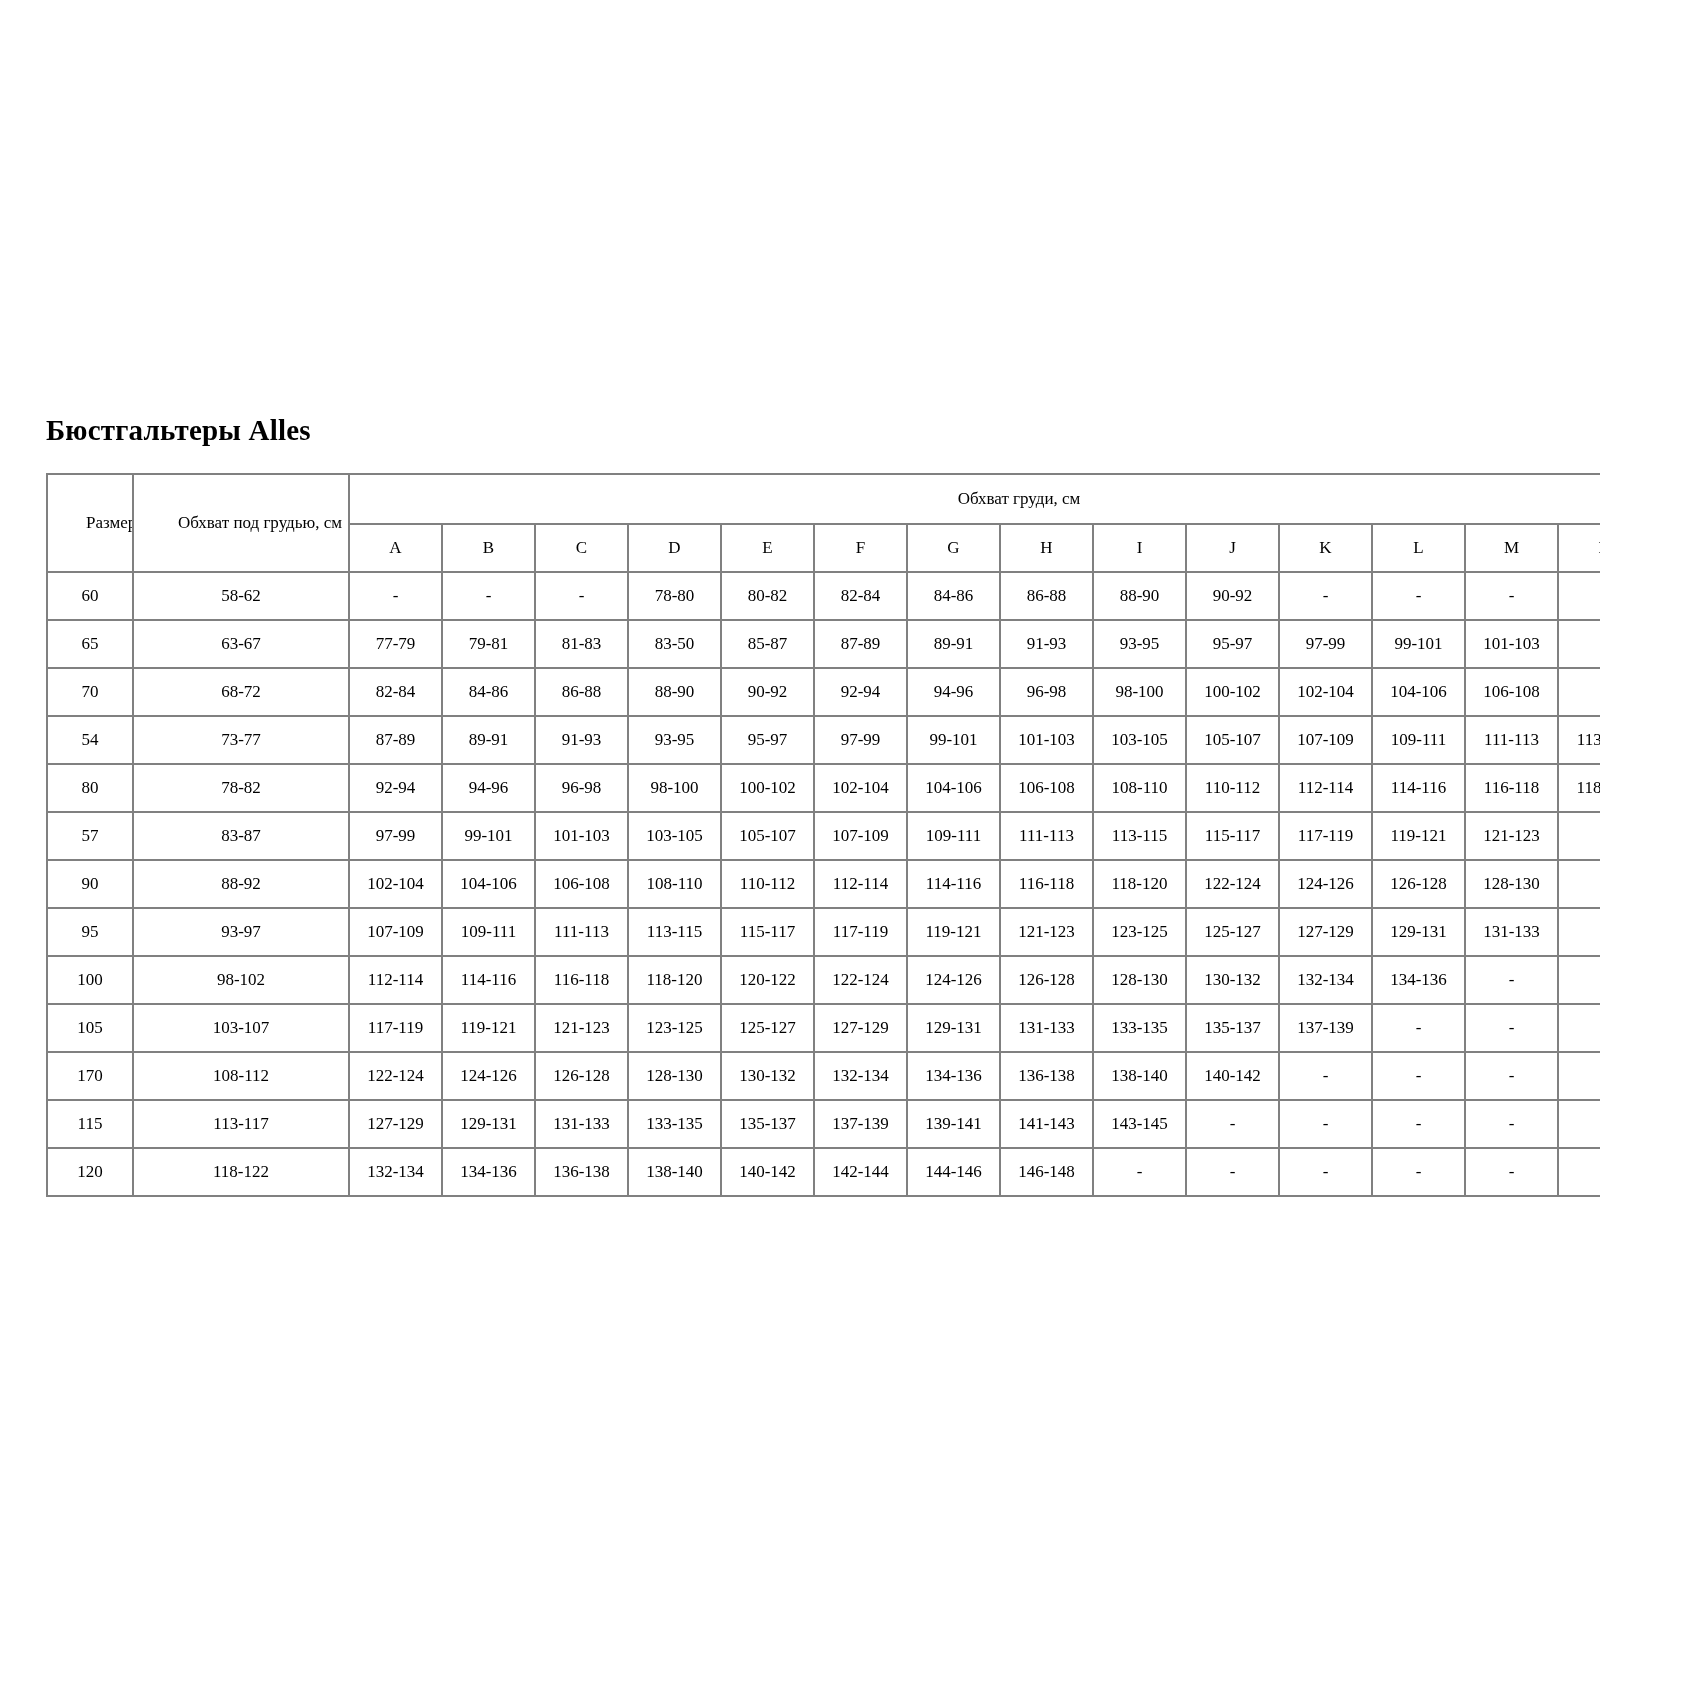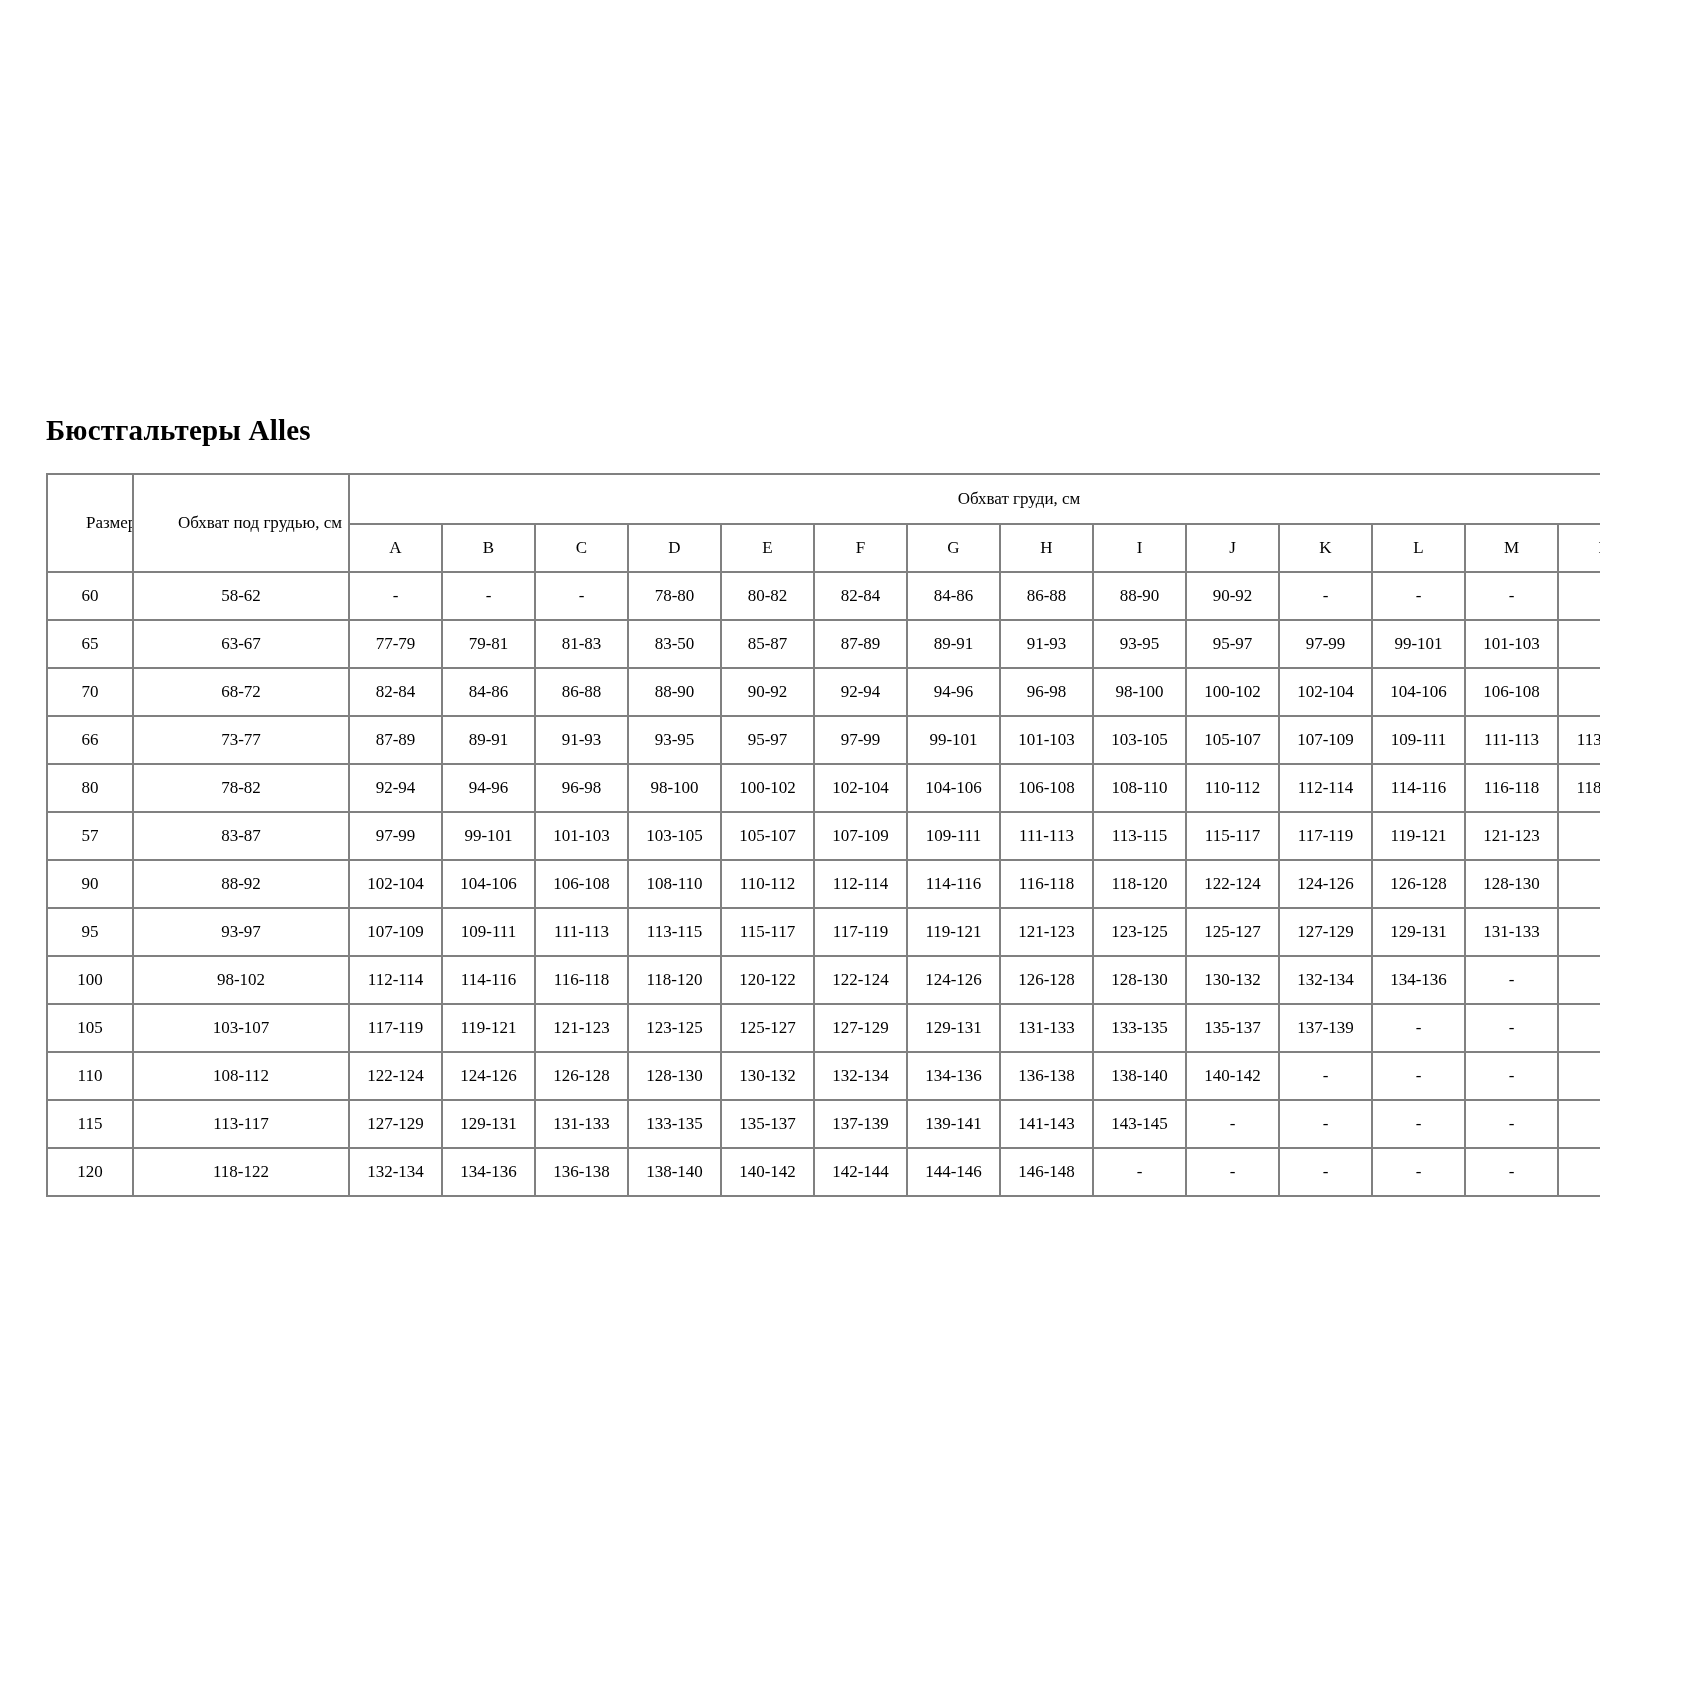--- a/index.html
+++ b/index.html
@@ -152,21 +152,21 @@
             <td>94-96</td>
             <td>96-98</td>
             <td>98-100</td>
             <td>100-102</td>
             <td>102-104</td>
             <td>104-106</td>
             <td>106-108</td>
             <td>-</td>
           </tr>
           <tr>
-            <td>66</td>
+            <td>54</td>
             <td>73-77</td>
             <td>87-89</td>
             <td>89-91</td>
             <td>91-93</td>
             <td>93-95</td>
             <td>95-97</td>
             <td>97-99</td>
             <td>99-101</td>
             <td>101-103</td>
             <td>103-105</td>
@@ -278,21 +278,21 @@
             <td>129-131</td>
             <td>131-133</td>
             <td>133-135</td>
             <td>135-137</td>
             <td>137-139</td>
             <td>-</td>
             <td>-</td>
             <td>-</td>
           </tr>
           <tr>
-            <td>110</td>
+            <td>170</td>
             <td>108-112</td>
             <td>122-124</td>
             <td>124-126</td>
             <td>126-128</td>
             <td>128-130</td>
             <td>130-132</td>
             <td>132-134</td>
             <td>134-136</td>
             <td>136-138</td>
             <td>138-140</td>

